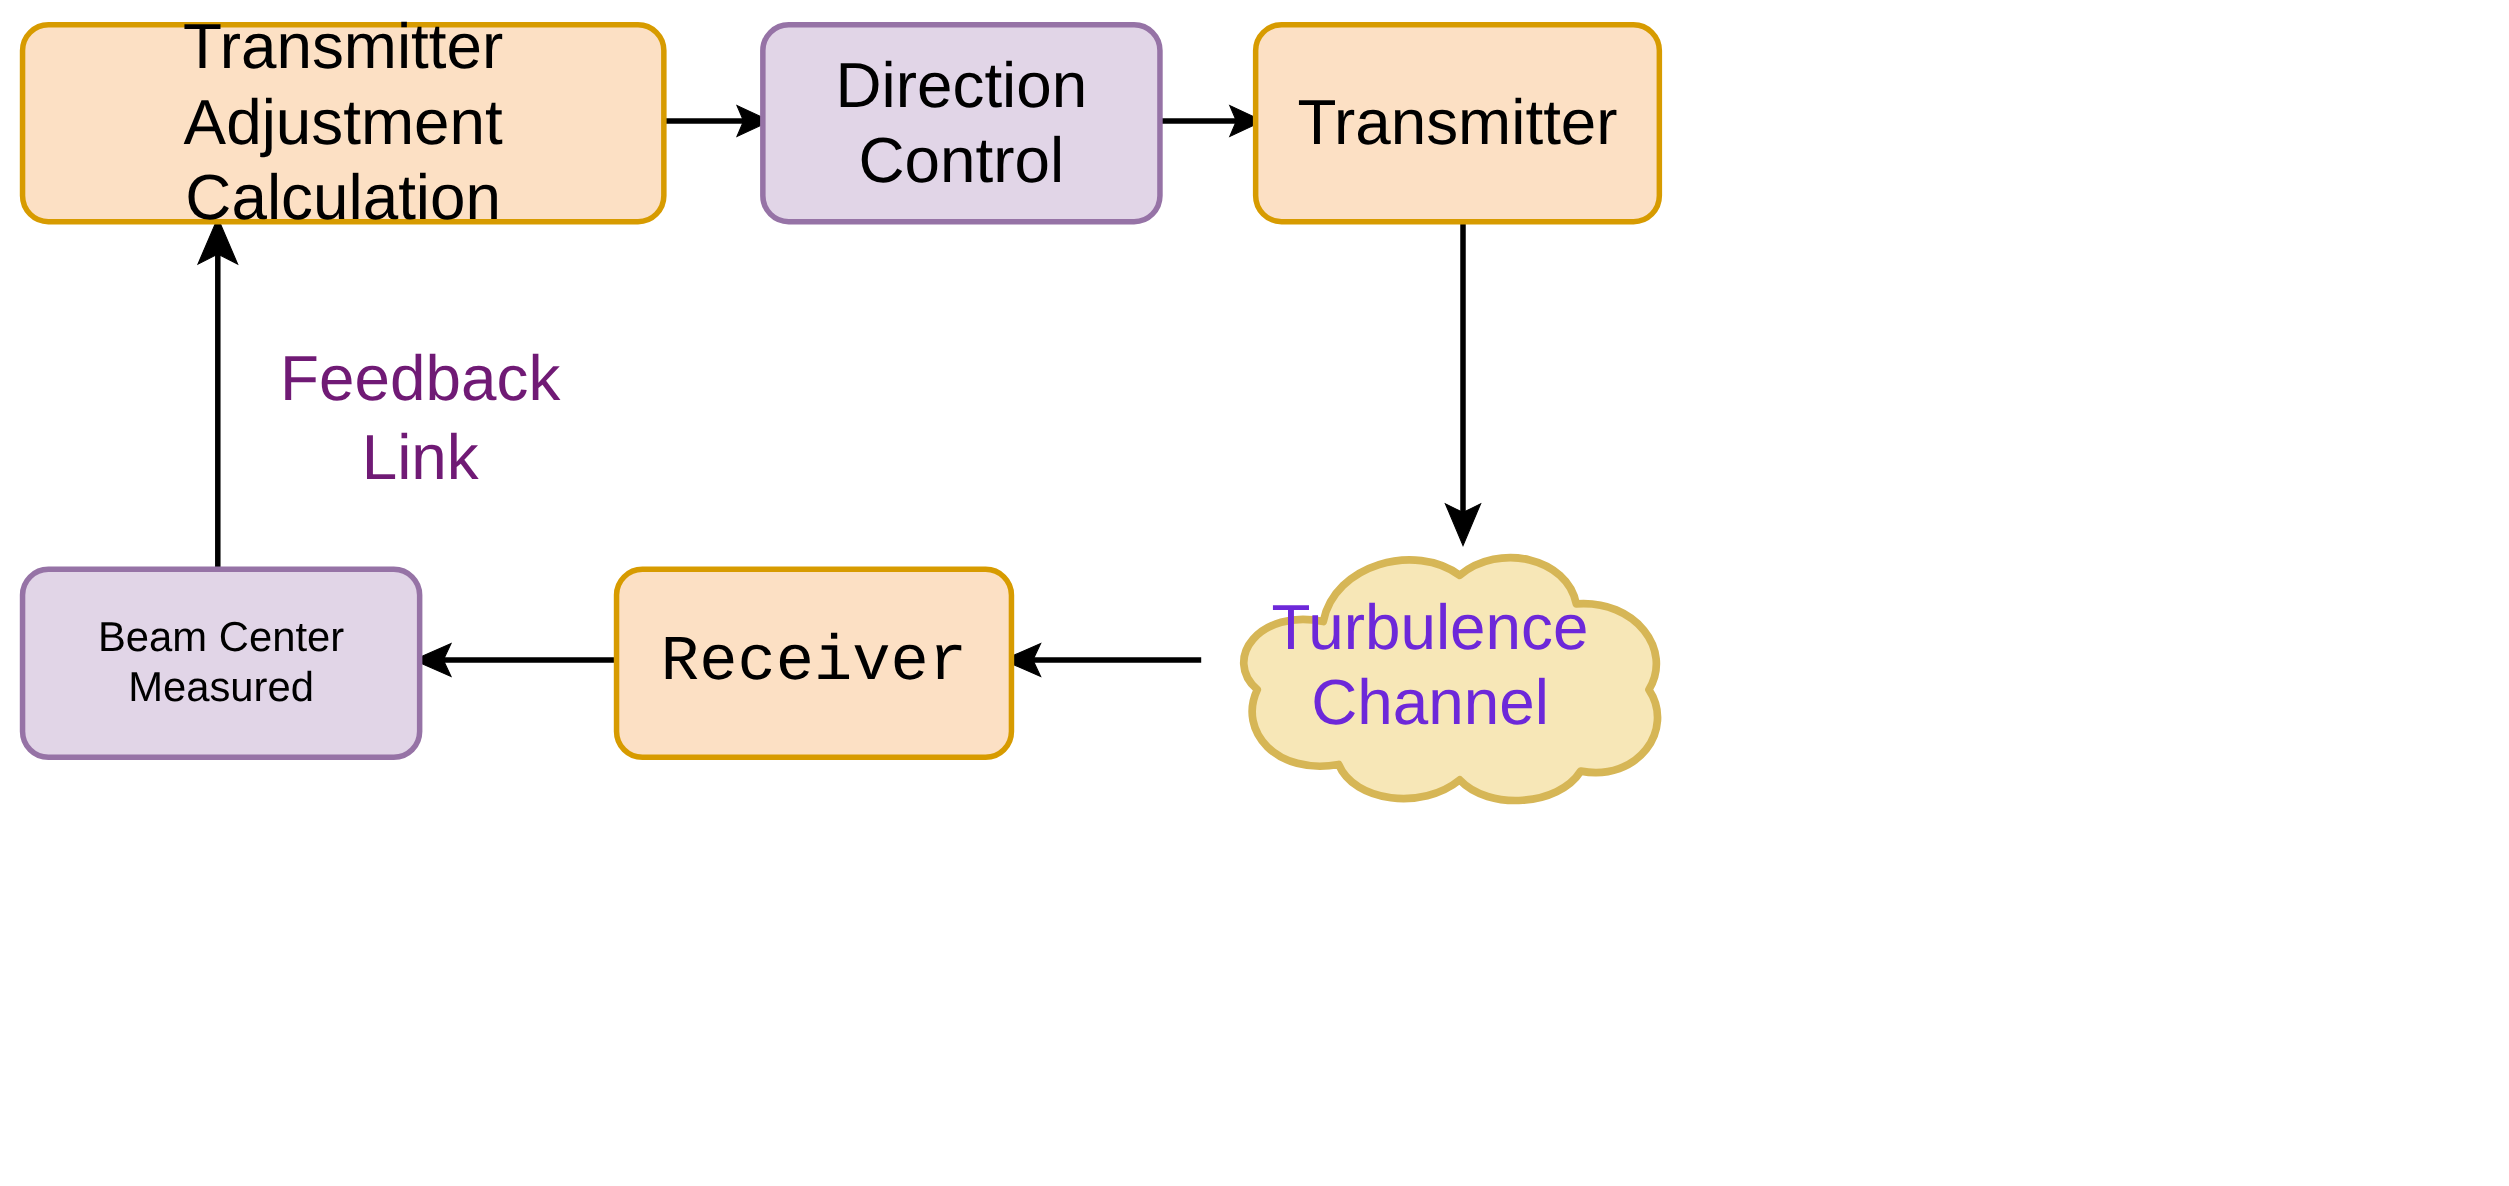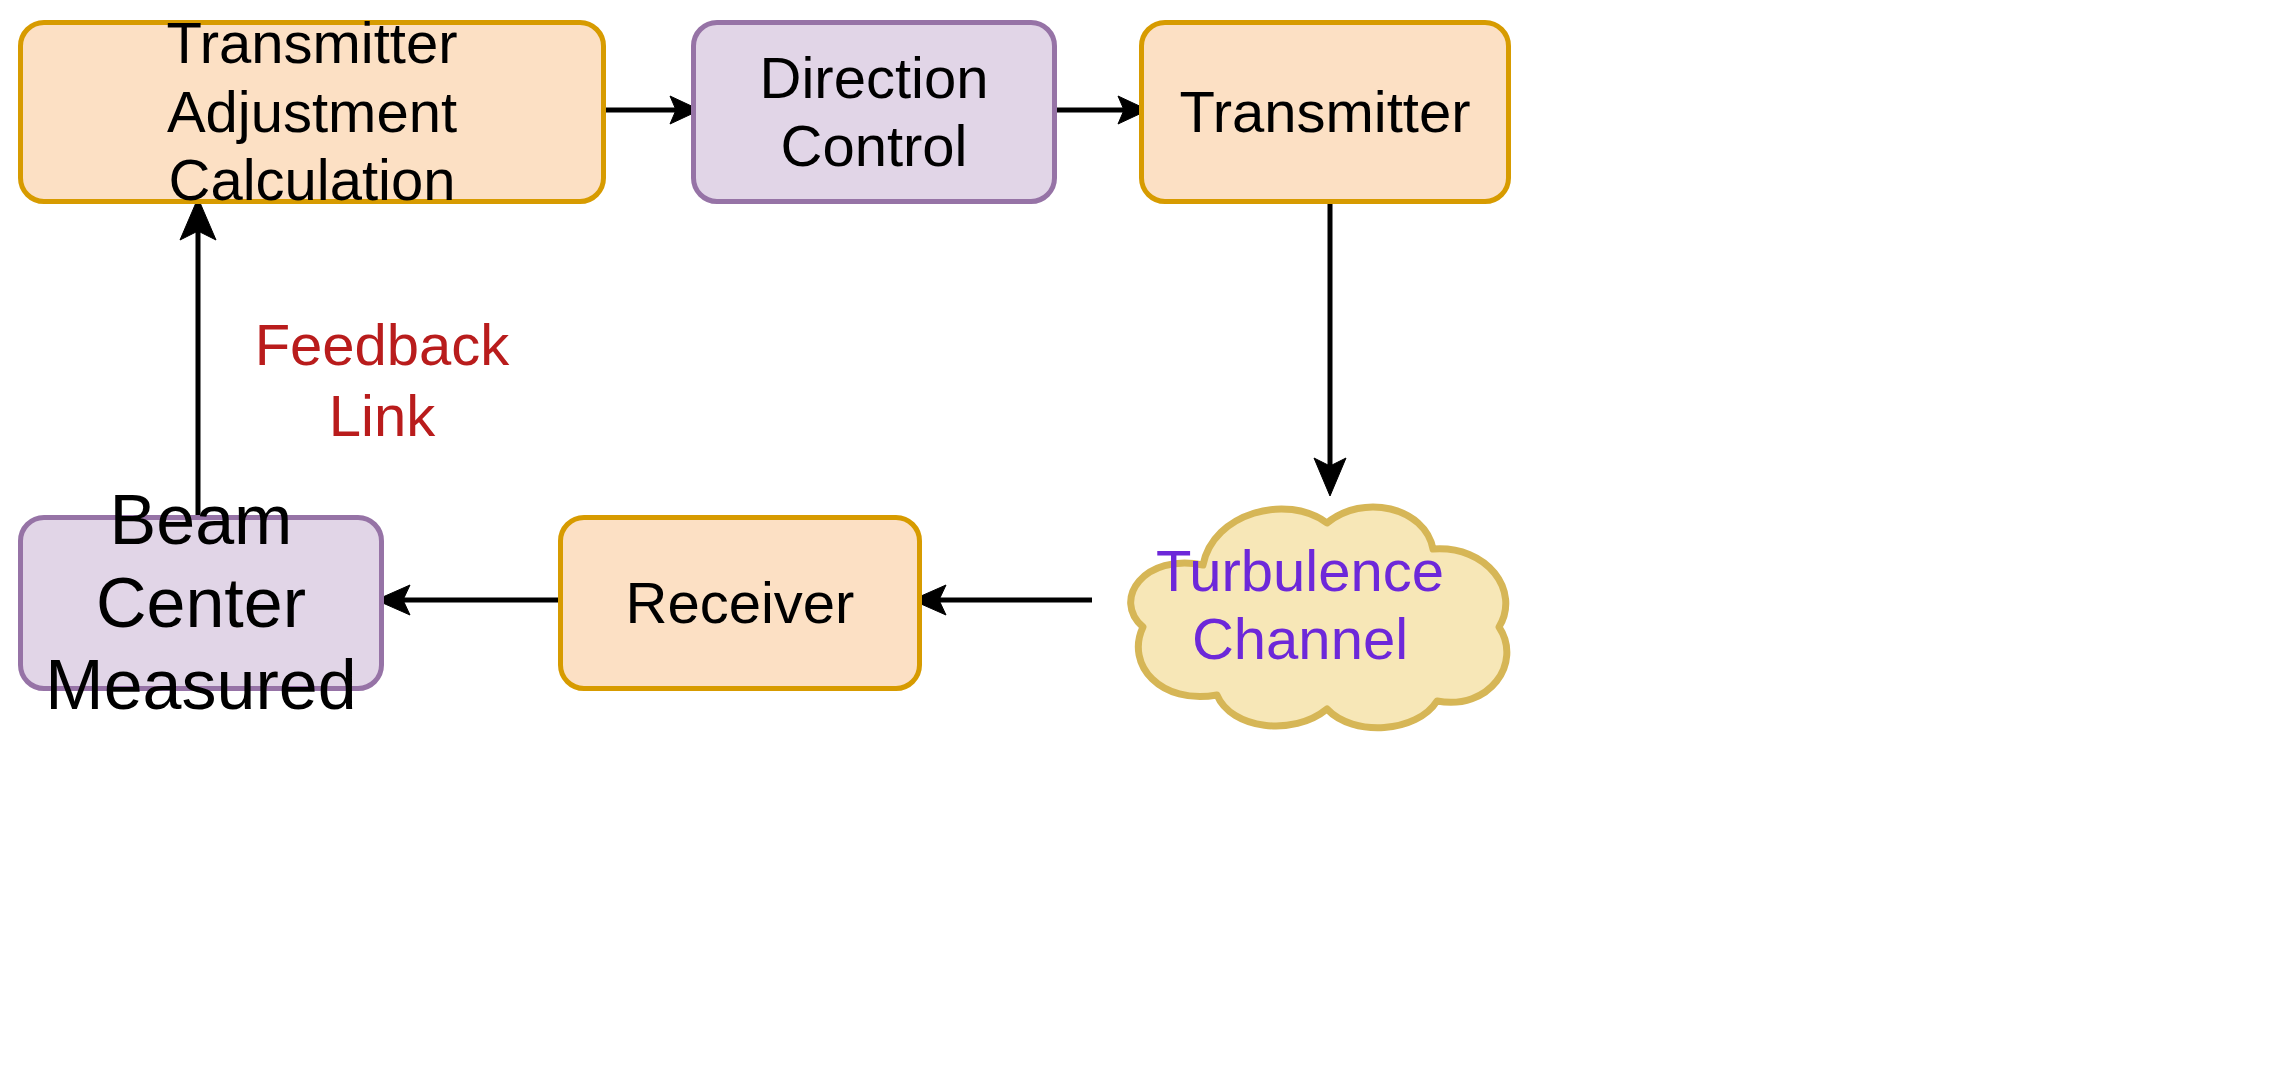--- a/index.html
+++ b/index.html
@@ -55,25 +55,26 @@
   #node-direction-control {
     left: 691px; top: 20px;  width: 366px;  height: 184px;
     font-size: 58px;
   }
   #node-transmitter {
     left: 1139px; top: 20px; width: 372px;  height: 184px;
     font-size: 58px;
   }
   #node-beam-center {
     left: 18px;  top: 515px; width: 366px;  height: 176px;
-    font-size: 70px;
+    font-size: 38px;
   }
   #node-receiver {
     left: 558px; top: 515px; width: 364px;  height: 176px;
     font-size: 58px;
+    font-family: Liberation Mono, monospace;
   }
 
   
   #node-turbulence-channel {
     position: absolute;
     left: 1075px;
     top: 487px;
     width: 450px;
     height: 248px;
     z-index: 3;
@@ -123,21 +124,21 @@
 
   
   #edge-label-feedback {
     position: absolute;
     left: 252px;
     top: 310px;
     width: 260px;
     text-align: center;
     font-size: 58px;
     line-height: 1.22;
-    color: #b91c1c;
+    color: #701a75;
     white-space: pre-line;
     z-index: 4;
   }
 </style>
 </head>
 <body>
 
 <div id="diagram-canvas">
 
   <svg id="edge-adj-to-direction" class="edge" viewBox="0 0 100 60" preserveAspectRatio="none">

